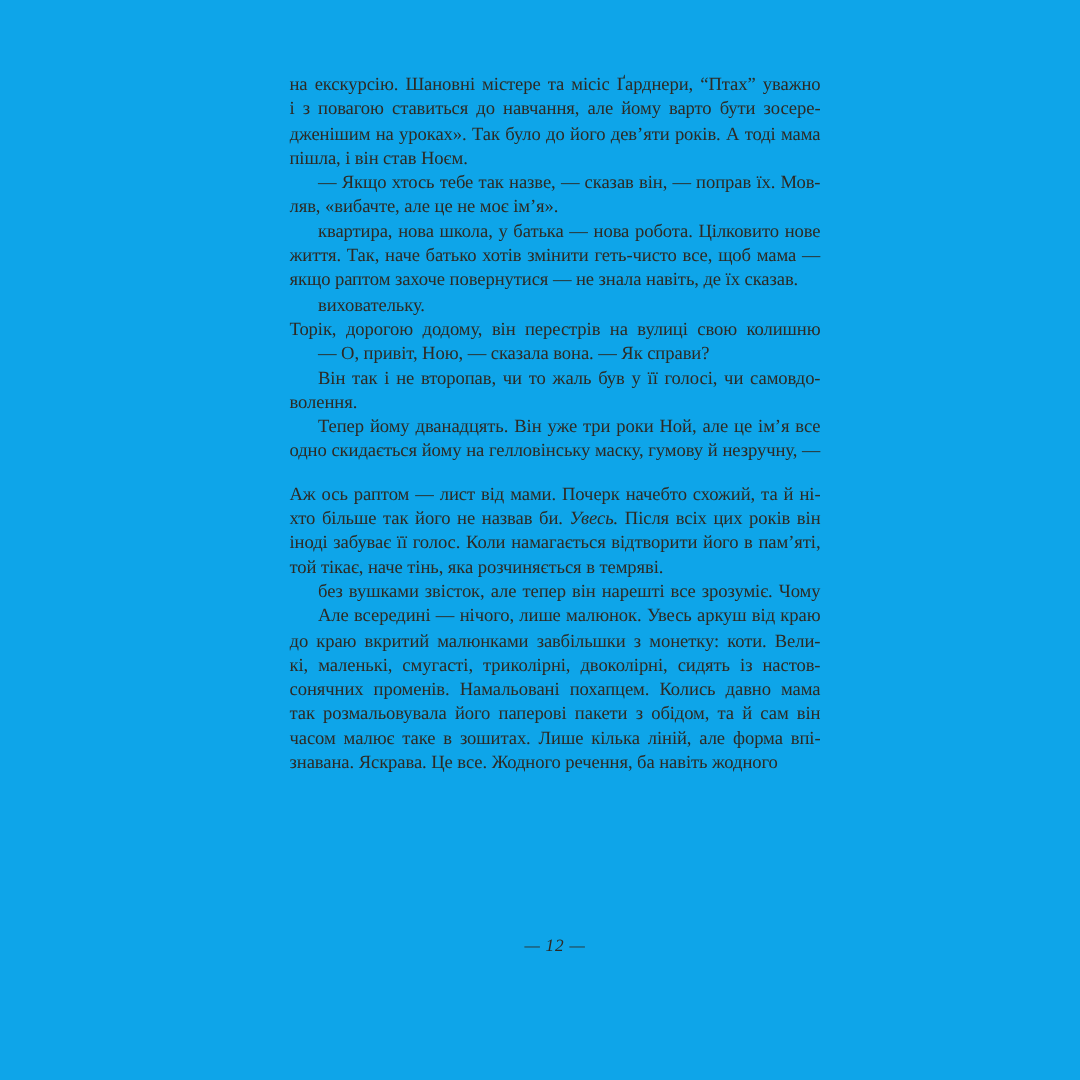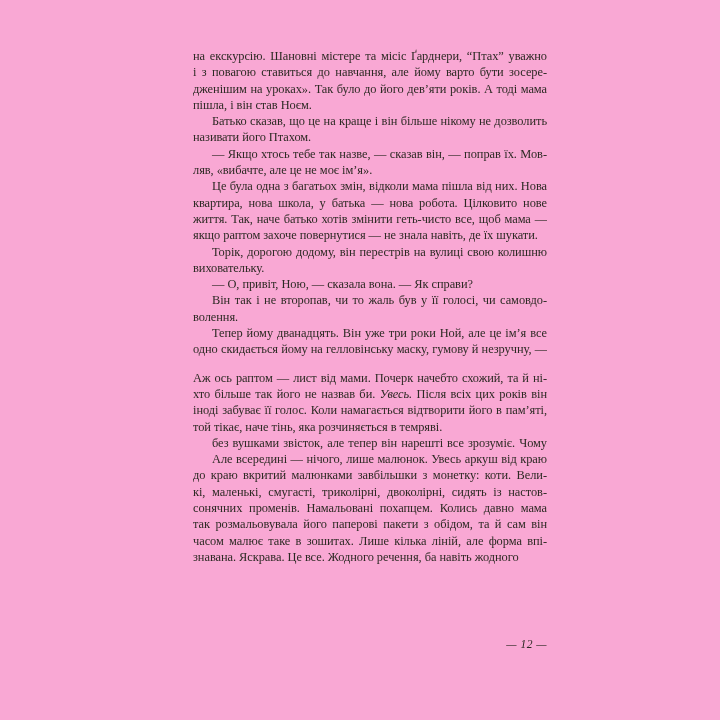--- a/index.html
+++ b/index.html
@@ -7,21 +7,21 @@
     padding: 0;
     width: 720px;
     height: 720px;
     background: #fcfcfb;
     overflow: hidden;
   }
   .page {
     position: relative;
     width: 720px;
     height: 720px;
-    background: #f9a8d4;
+    background: #0ea5e9;
     font-family: "Liberation Serif", "DejaVu Serif", serif;
     color: #2d2a24;
   }
   .text-block {
     position: absolute;
     left: 193px;
     top: 48px;
     width: 354px;
     font-size: 12.4px;
     line-height: 16.3px;
@@ -34,57 +34,52 @@
     overflow: hidden;
     text-align: justify;
     text-align-last: justify;
   }
   .line.last { text-align-last: left; }
   .paragraph.indent .line:first-child { text-indent: 19px; }
   .line em { font-style: italic; }
   .page-footer {
     position: absolute;
     left: 193px;
-    top: 638px;
+    top: 625px;
     width: 354px;
-    text-align: right;
+    text-align: center;
     font-style: italic;
     font-size: 11.5px;
     letter-spacing: 0.5px;
     color: #2d2a24;
   }
 </style>
 </head>
 <body>
 
 <div class="page">
   <main class="text-block">
       <div class="paragraph">
         <div class="line">на екскурсію. Шановні містере та місіс Ґарднери, “Птах” уважно</div>
         <div class="line">і з повагою ставиться до навчання, але йому варто бути зосере-</div>
         <div class="line">дженішим на уроках». Так було до його дев’яти років. А тоді мама</div>
         <div class="line last">пішла, і він став Ноєм.</div>
       </div>
       <div class="paragraph indent">
-        <div class="line">Батько сказав, що це на краще і він більше нікому не дозволить</div>
-        <div class="line last">називати його Птахом.</div>
-      </div>
-      <div class="paragraph indent">
         <div class="line">— Якщо хтось тебе так назве, — сказав він, — поправ їх. Мов-</div>
         <div class="line last">ляв, «вибачте, але це не моє ім’я».</div>
       </div>
       <div class="paragraph indent">
-        <div class="line">Це була одна з багатьох змін, відколи мама пішла від них. Нова</div>
         <div class="line">квартира, нова школа, у батька — нова робота. Цілковито нове</div>
         <div class="line">життя. Так, наче батько хотів змінити геть-чисто все, щоб мама —</div>
-        <div class="line last">якщо раптом захоче повернутися — не знала навіть, де їх шукати.</div>
+        <div class="line last">якщо раптом захоче повернутися — не знала навіть, де їх сказав.</div>
       </div>
       <div class="paragraph indent">
+        <div class="line last">виховательку.</div>
         <div class="line">Торік, дорогою додому, він перестрів на вулиці свою колишню</div>
-        <div class="line last">виховательку.</div>
       </div>
       <div class="paragraph indent">
         <div class="line last">— О, привіт, Ною, — сказала вона. — Як справи?</div>
       </div>
       <div class="paragraph indent">
         <div class="line">Він так і не второпав, чи то жаль був у її голосі, чи самовдо-</div>
         <div class="line last">волення.</div>
       </div>
       <div class="paragraph indent">
         <div class="line">Тепер йому дванадцять. Він уже три роки Ной, але це ім’я все</div>

